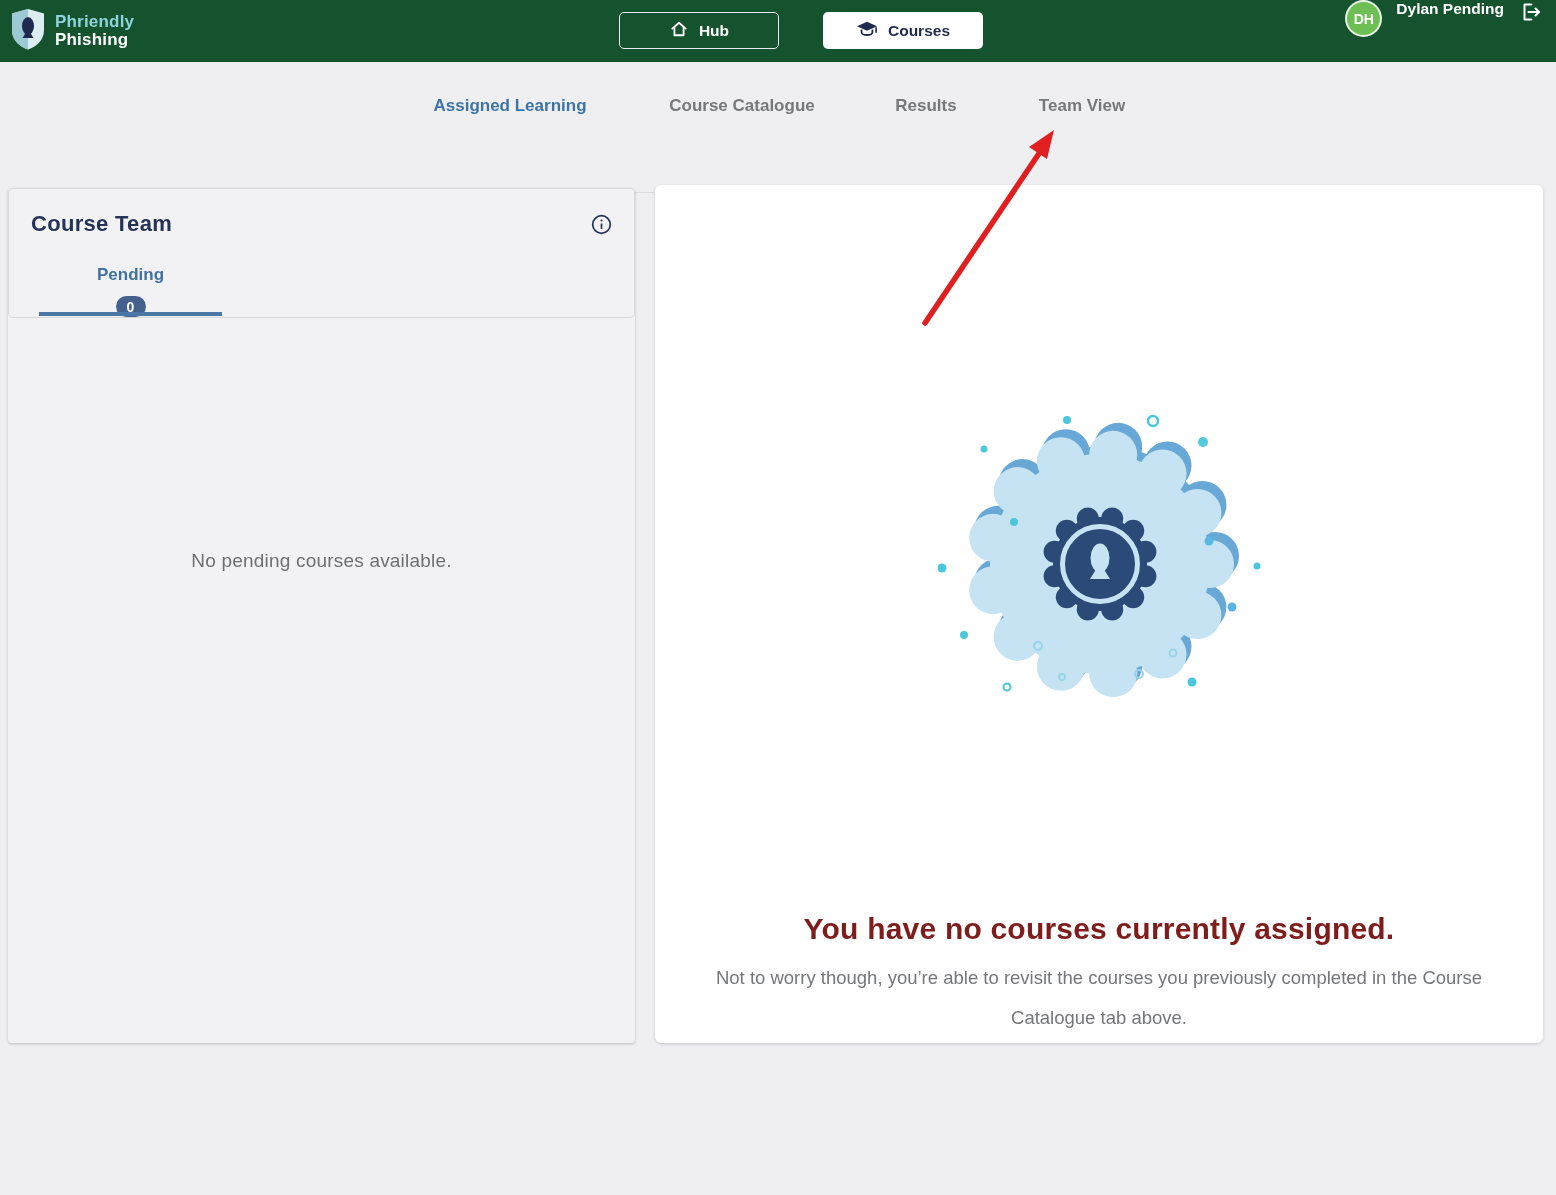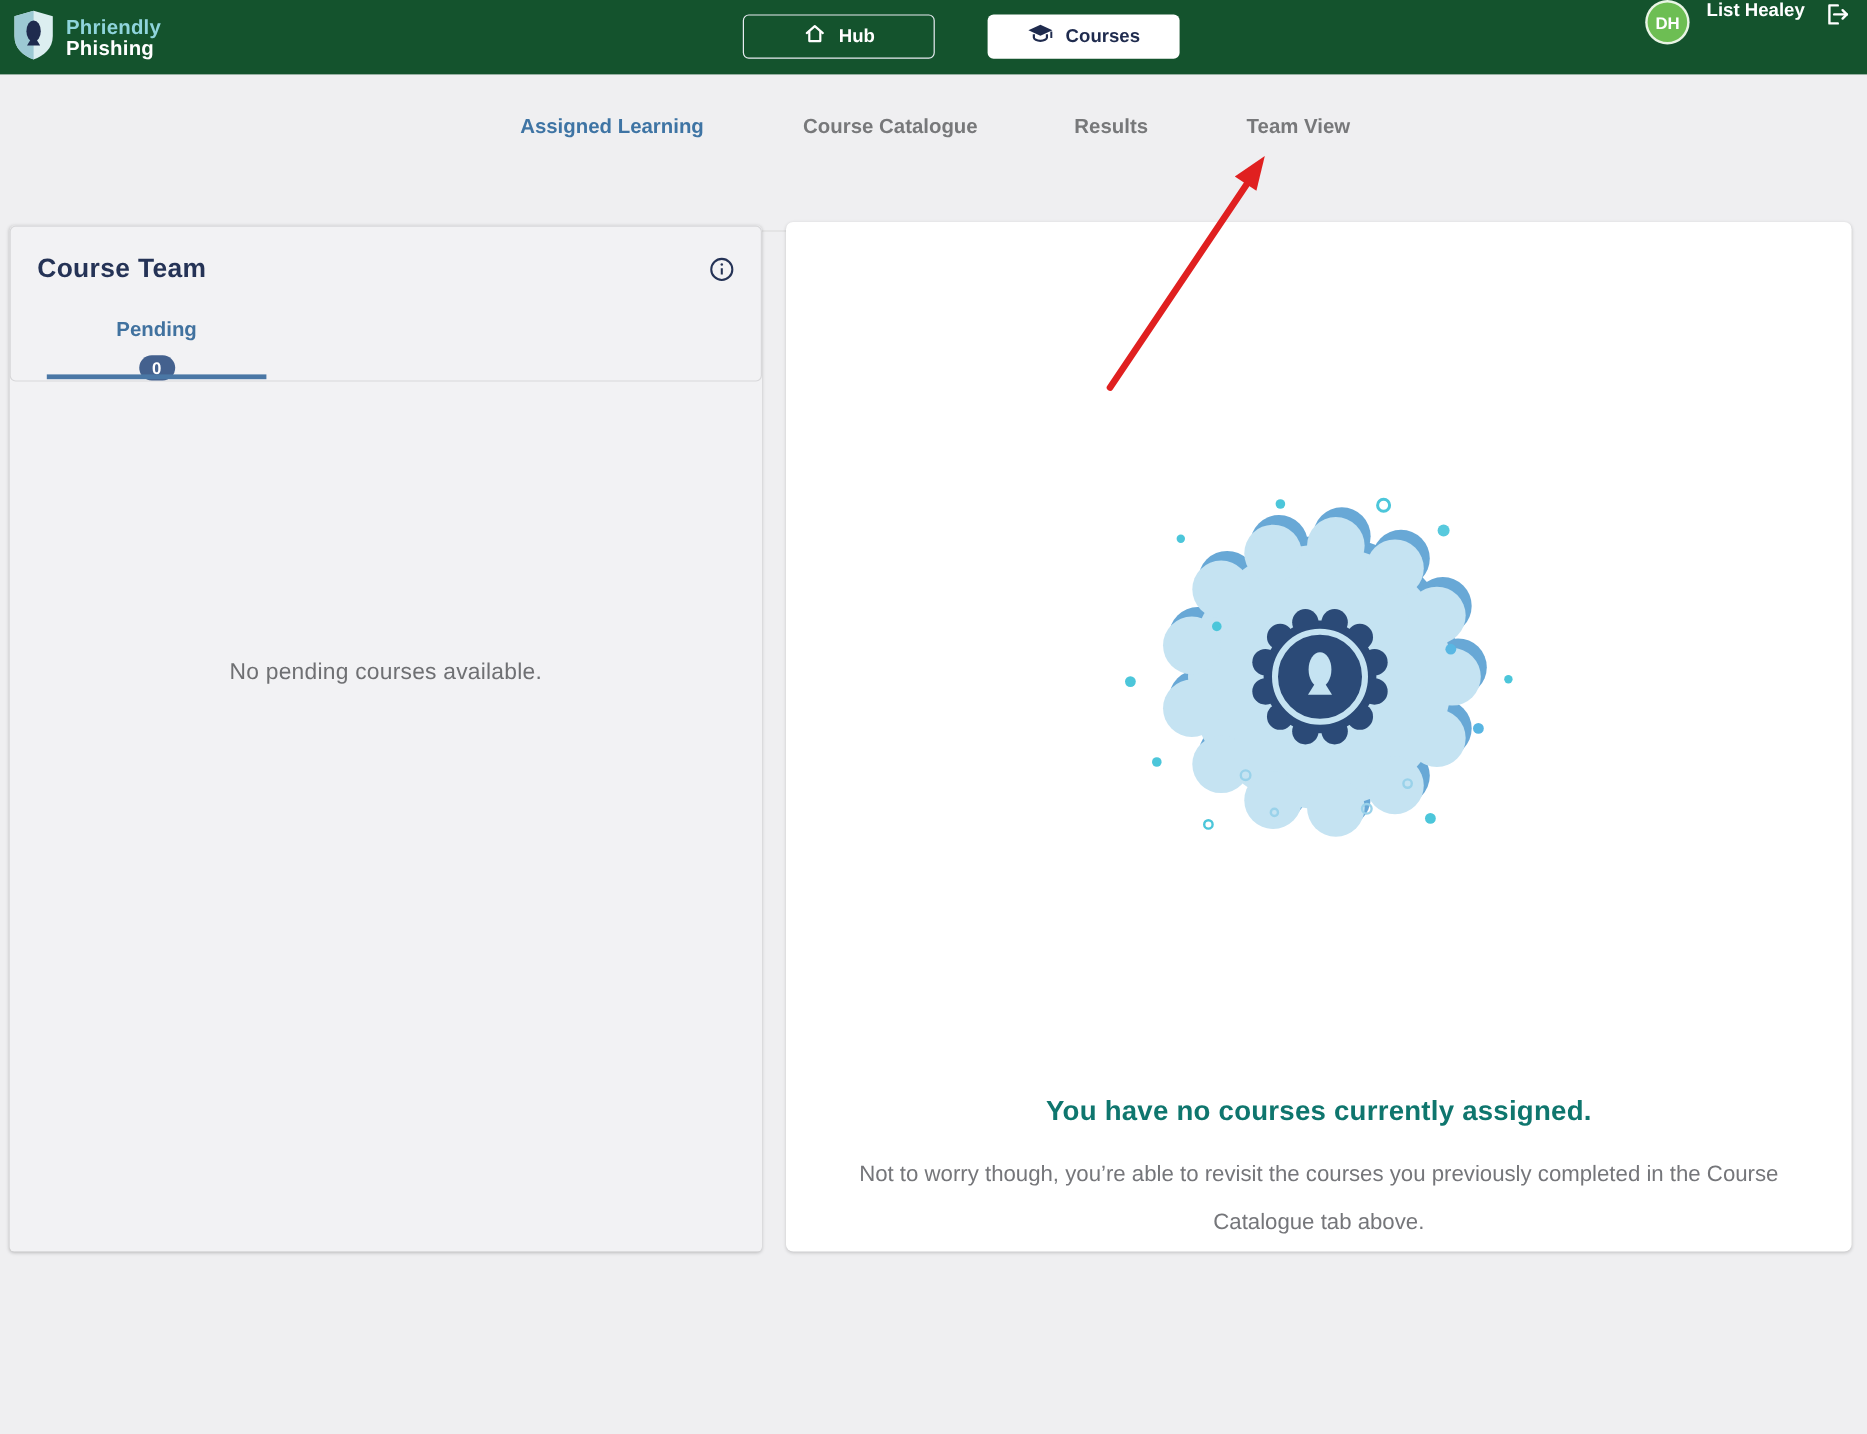--- a/index.html
+++ b/index.html
@@ -91,21 +91,21 @@
 
   
   .right-card {
     position:absolute; left:655px; top:185px; width:888px; height:858px;
     background:#ffffff; border-radius:6px;
     box-shadow:0 1px 3px rgba(0,0,0,.18);
   }
   .illustration { position:absolute; left:280px; top:227px; width:330px; height:300px; }
   .no-courses-heading {
     position:absolute; left:0; top:727px; width:888px;
-    text-align:center; font-size:23px; font-weight:bold; color:#0f766e; letter-spacing:.2px;
+    text-align:center; font-size:30px; font-weight:bold; color:#7f1d1d; letter-spacing:.2px;
   }
   .no-courses-sub {
     position:absolute; left:44px; top:773px; width:800px;
     text-align:center; font-size:18.5px; line-height:40px; color:#75767a;
   }
 
   
   .annotation-arrow { position:absolute; left:0; top:0; width:1556px; height:1195px; pointer-events:none; }
 </style>
 </head>
@@ -151,21 +151,21 @@
         </svg>
       </span>
       <span>Courses</span>
     </div>
   </div>
 
   <div class="userbox">
     <div class="avatar">
       <span>DH</span>
     </div>
-    <span class="username">List Healey</span>
+    <span class="username">Dylan Pending</span>
     <span style="cursor:pointer; display:flex;">
       <svg width="24" height="24" viewBox="0 0 24 24" fill="none" stroke="#ffffff" stroke-width="2" stroke-linecap="round" stroke-linejoin="round">
         <path d="M13.5 4.5 H6.5 V19.5 H13.5"></path>
         <line x1="10.5" y1="12" x2="21" y2="12"></line>
         <polyline points="17.5,8.5 21,12 17.5,15.5"></polyline>
       </svg>
     </span>
   </div>
 </div>
 

